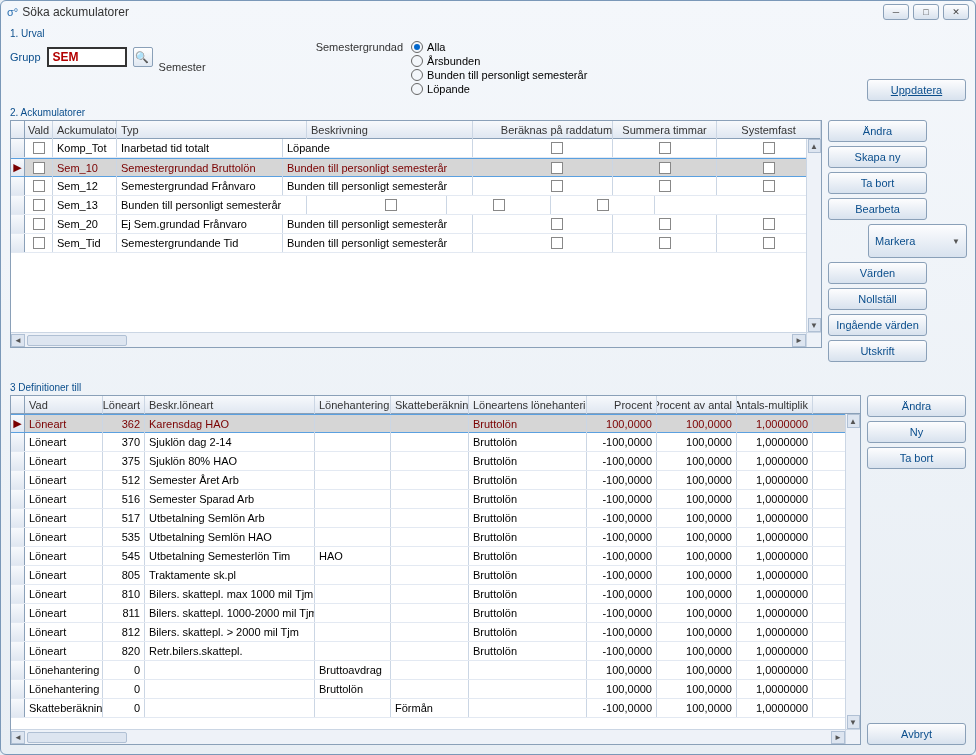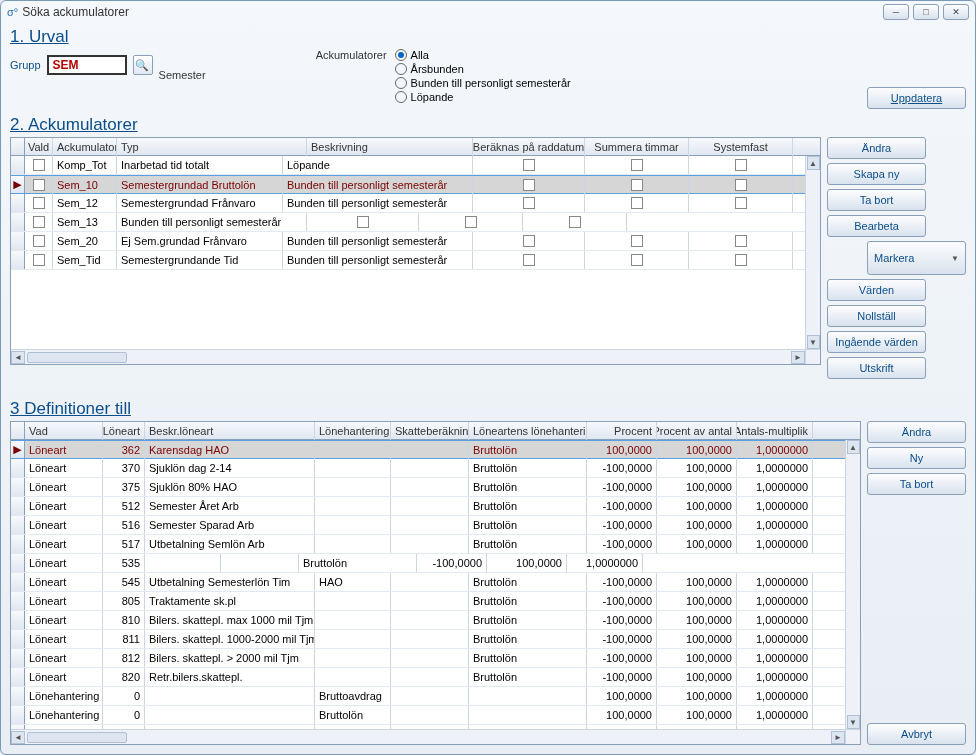--- a/index.html
+++ b/index.html
@@ -6,21 +6,21 @@
 body { font-family: "Segoe UI", Tahoma, sans-serif; font-size: 11px; background: #e8eef4; overflow: hidden; }
 .window { width: 976px; height: 755px; background: linear-gradient(to bottom, #f4f7fb, #e8eef4); border: 1px solid #7a98b8; border-radius: 6px; display: flex; flex-direction: column; }
 .titlebar { height: 22px; display: flex; align-items: center; justify-content: space-between; padding: 0 6px; }
 .titlebar-left { display: flex; align-items: center; gap: 4px; }
 .titlebar-title { font-size: 12px; color: #333; }
 .titlebar-buttons { display: flex; gap: 4px; }
 .tb-btn { width: 26px; height: 16px; border: 1px solid #8aa0b8; border-radius: 3px; background: linear-gradient(to bottom, #fdfdfe, #d8e2ee); display: flex; align-items: center; justify-content: center; font-size: 9px; color: #444; cursor: pointer; }
 .content { flex: 1; padding: 4px 8px 8px 8px; display: flex; flex-direction: column; gap: 4px; }
 
 .section { border: 1px solid transparent; }
-.section-title { color: #0b4e8c; font-size: 17px; text-decoration: underline; margin-bottom: 2px; cursor: pointer; }
+.section-title { color: #0b4e8c; font-size: 10px; margin-bottom: 2px; cursor: pointer; }
 .urval-row { display: flex; align-items: flex-start; gap: 10px; }
 .grupp-area { display:flex; align-items:center; gap:6px; }
 .grupp-label { color: #0b4e8c; }
 .grupp-input { width: 80px; height: 20px; border: 2px solid #333; font-weight: bold; color: #b30000; padding: 0 4px; font-size: 12px; background:#fff; }
 .icon-btn { width: 20px; height: 20px; border: 1px solid #8aa0b8; background: linear-gradient(to bottom, #fff, #e0e8f2); display:flex; align-items:center; justify-content:center; cursor:pointer; border-radius:2px; }
 .grupp-text { color:#333;margin-top:20px; }
 .ack-type-area { display:flex; gap:8px; margin-left:100px; }
 .ack-type-label { color:#333; }
 .radio-group { display:flex; flex-direction:column; gap:2px; }
 .radio-item { display:flex; align-items:center; gap:4px; }
@@ -47,21 +47,21 @@
 .hscroll .arrow { width:14px; height:13px; background:#dde5f0; border:1px solid #b0c0d4; display:flex; align-items:center; justify-content:center; font-size:8px; color:#555; cursor:pointer; }
 .hscroll .thumb { height:11px; background:#dde5f0; border:1px solid #b0c0d4; border-radius:2px; margin-left:2px; width:100px; }
 
 .num { justify-content:flex-end; }
 
 
 .g2 .c-vald{width:28px;justify-content:center;}
 .g2 .c-ack{width:64px;}
 .g2 .c-besk{width:166px;}
 .g2 .c-typ{width:190px;}
-.g2 .c-ber{width:112px;justify-content:center;}
+.g2 .c-ber{width:112px;justify-content:center;margin-left:28px;}
 .g2 .c-sum{width:104px;justify-content:center;}
 .g2 .c-sys{width:104px;justify-content:center;}
 
 
 .g3 .c-vad{width:78px;}
 .g3 .c-lart{width:42px;}
 .g3 .c-blart{width:170px;}
 .g3 .c-lhant{width:76px;}
 .g3 .c-skatt{width:78px;}
 .g3 .c-llhant{width:118px;}
@@ -98,21 +98,21 @@
         <div class="urval-row">
           <div class="grupp-area">
             <span class="grupp-label">Grupp</span>
             <input class="grupp-input" value="SEM" style="">
             <div class="icon-btn">
               <span>🔍</span>
             </div>
             <span class="grupp-text">Semester</span>
           </div>
           <div class="ack-type-area">
-            <span class="ack-type-label">Ackumulatorer</span>
+            <span class="ack-type-label">Semestergrundad</span>
             <div class="radio-group" id="radio-group">
                 <div class="radio-item">
                   <span class="radio-dot sel"></span>
                   <span>Alla</span>
                 </div>
                 <div class="radio-item">
                   <span class="radio-dot"></span>
                   <span>Årsbunden</span>
                 </div>
                 <div class="radio-item">
@@ -388,20 +388,21 @@
                 <div class="cell c-skatt"></div>
                 <div class="cell c-llhant">Bruttolön</div>
                 <div class="cell c-proc num">-100,0000</div>
                 <div class="cell c-pav num">100,0000</div>
                 <div class="cell c-amul num">1,0000000</div>
               </div>
               <div class="grid-row">
                 <div class="row-handle"></div>
                 <div class="cell c-vad">Löneart</div>
                 <div class="cell c-lart num">535</div>
+                <div class="cell c-blart">Utbetalning Semlön HAO</div>
                 <div class="cell c-lhant"></div>
                 <div class="cell c-skatt"></div>
                 <div class="cell c-llhant">Bruttolön</div>
                 <div class="cell c-proc num">-100,0000</div>
                 <div class="cell c-pav num">100,0000</div>
                 <div class="cell c-amul num">1,0000000</div>
               </div>
               <div class="grid-row">
                 <div class="row-handle"></div>
                 <div class="cell c-vad">Löneart</div>

